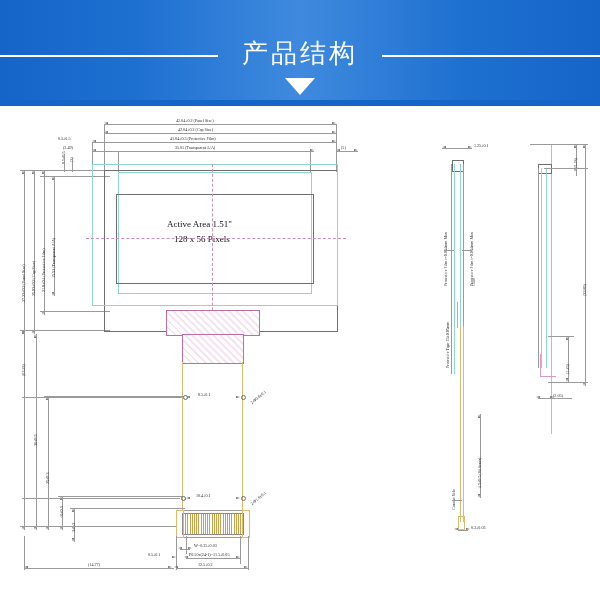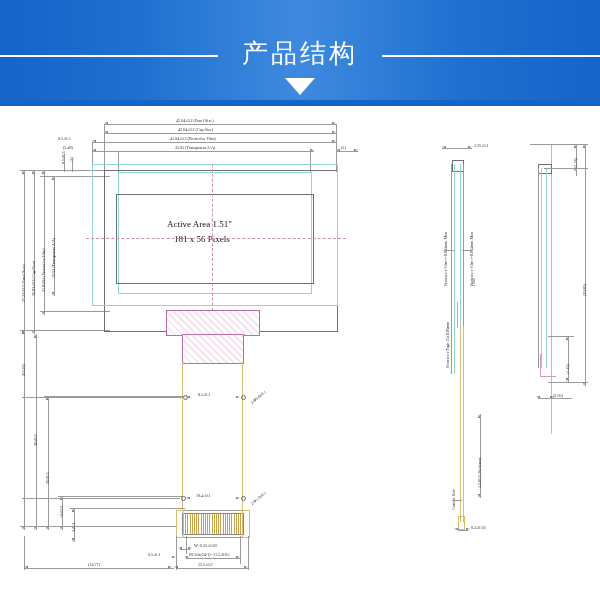--- a/index.html
+++ b/index.html
@@ -153,21 +153,21 @@
 
     <div class="box" style="left:104px;top:64px;width:232px;height:160px;"></div>
 
     <div class="box cyan" style="left:92px;top:58px;width:244px;height:140px;"></div>
 
     <div class="box cyan" style="left:118px;top:66px;width:192px;height:120px;"></div>
 
     <div class="box" style="left:116px;top:88px;width:196px;height:88px;"></div>
 
     <div class="aa1" style="left:167px;top:113px;">Active Area 1.51"</div>
-    <div class="aa2" style="left:174px;top:128px;">181 x 56 Pixels</div>
+    <div class="aa2" style="left:174px;top:128px;">128 x 56 Pixels</div>
 
     <div class="vl dash" style="left:212px;top:58px;height:196px;"></div>
     <div class="hl dash" style="left:86px;top:132px;width:260px;"></div>
 
     <div class="hatch" style="left:166px;top:204px;width:92px;height:24px;"></div>
     <div class="hatch" style="left:182px;top:228px;width:60px;height:28px;"></div>
 
     <div class="vl gold" style="left:182px;top:256px;height:150px;"></div>
     <div class="vl gold" style="left:242px;top:256px;height:150px;"></div>
 

